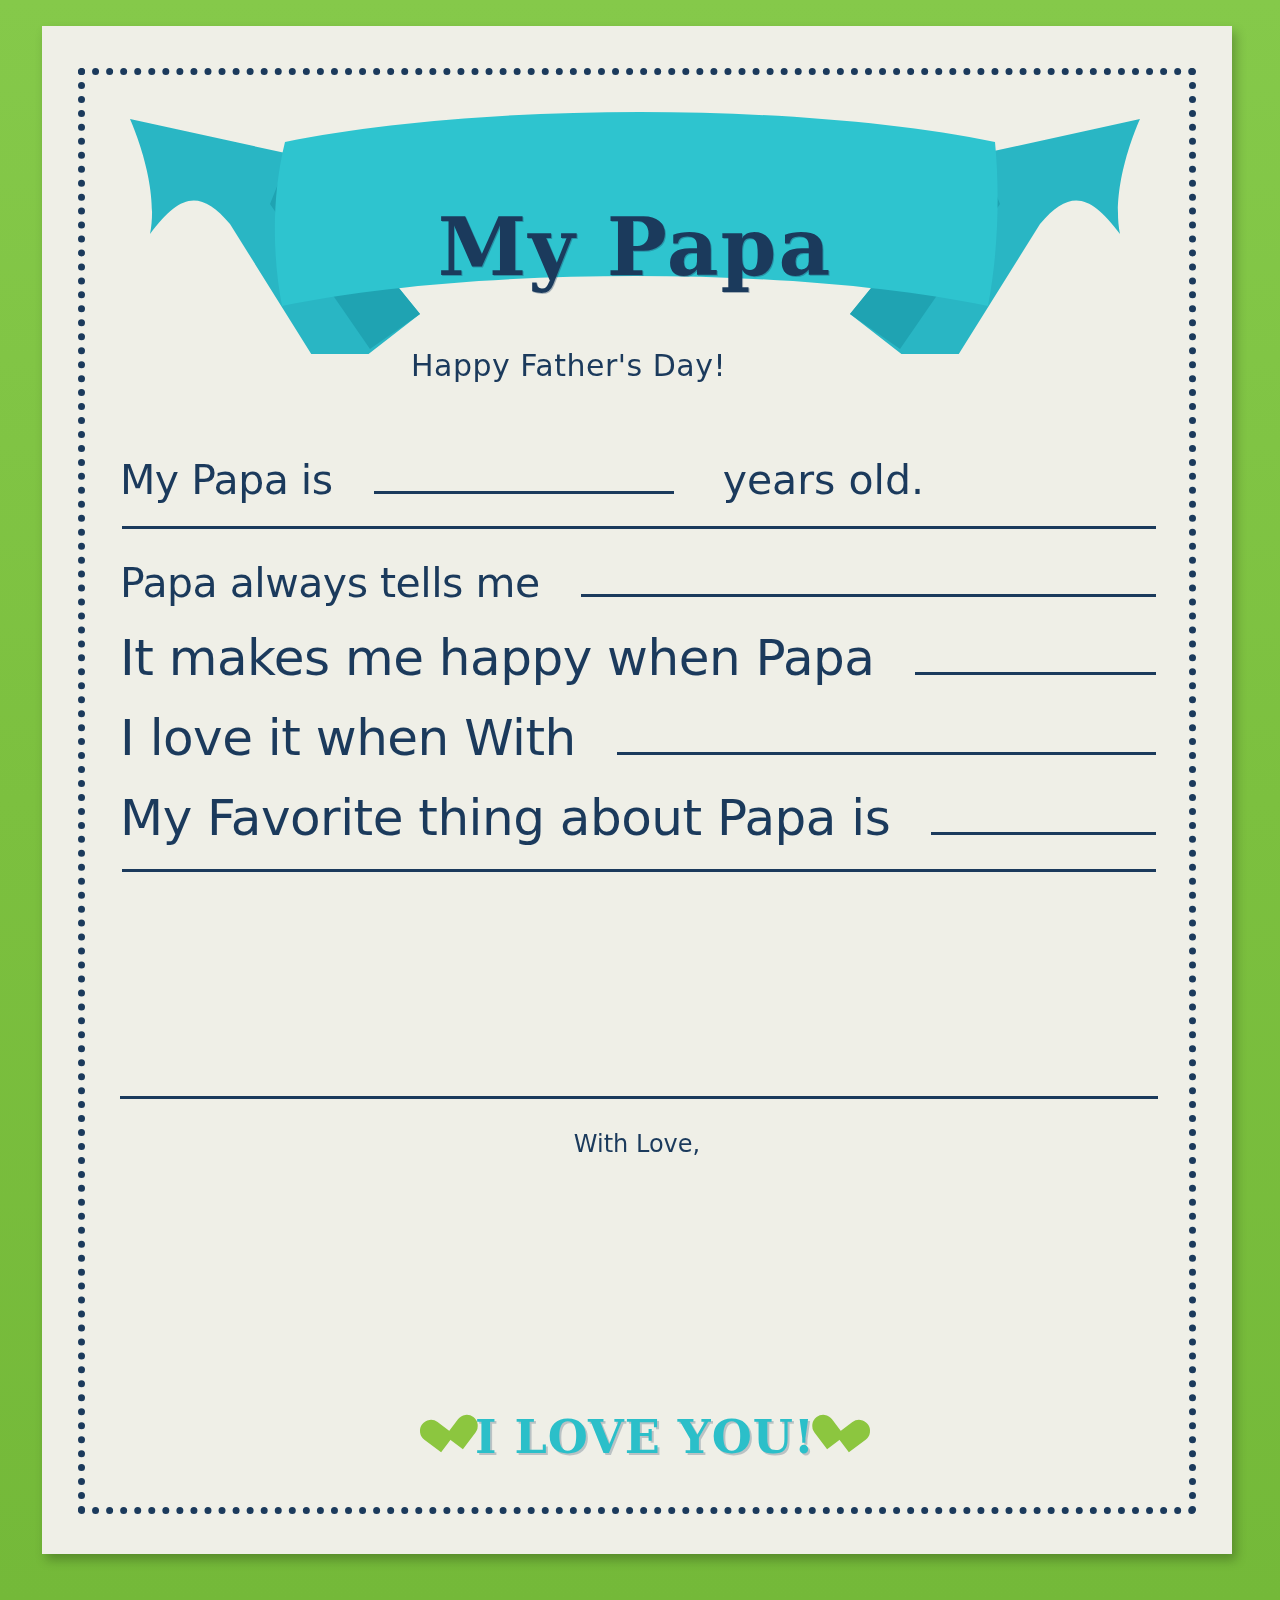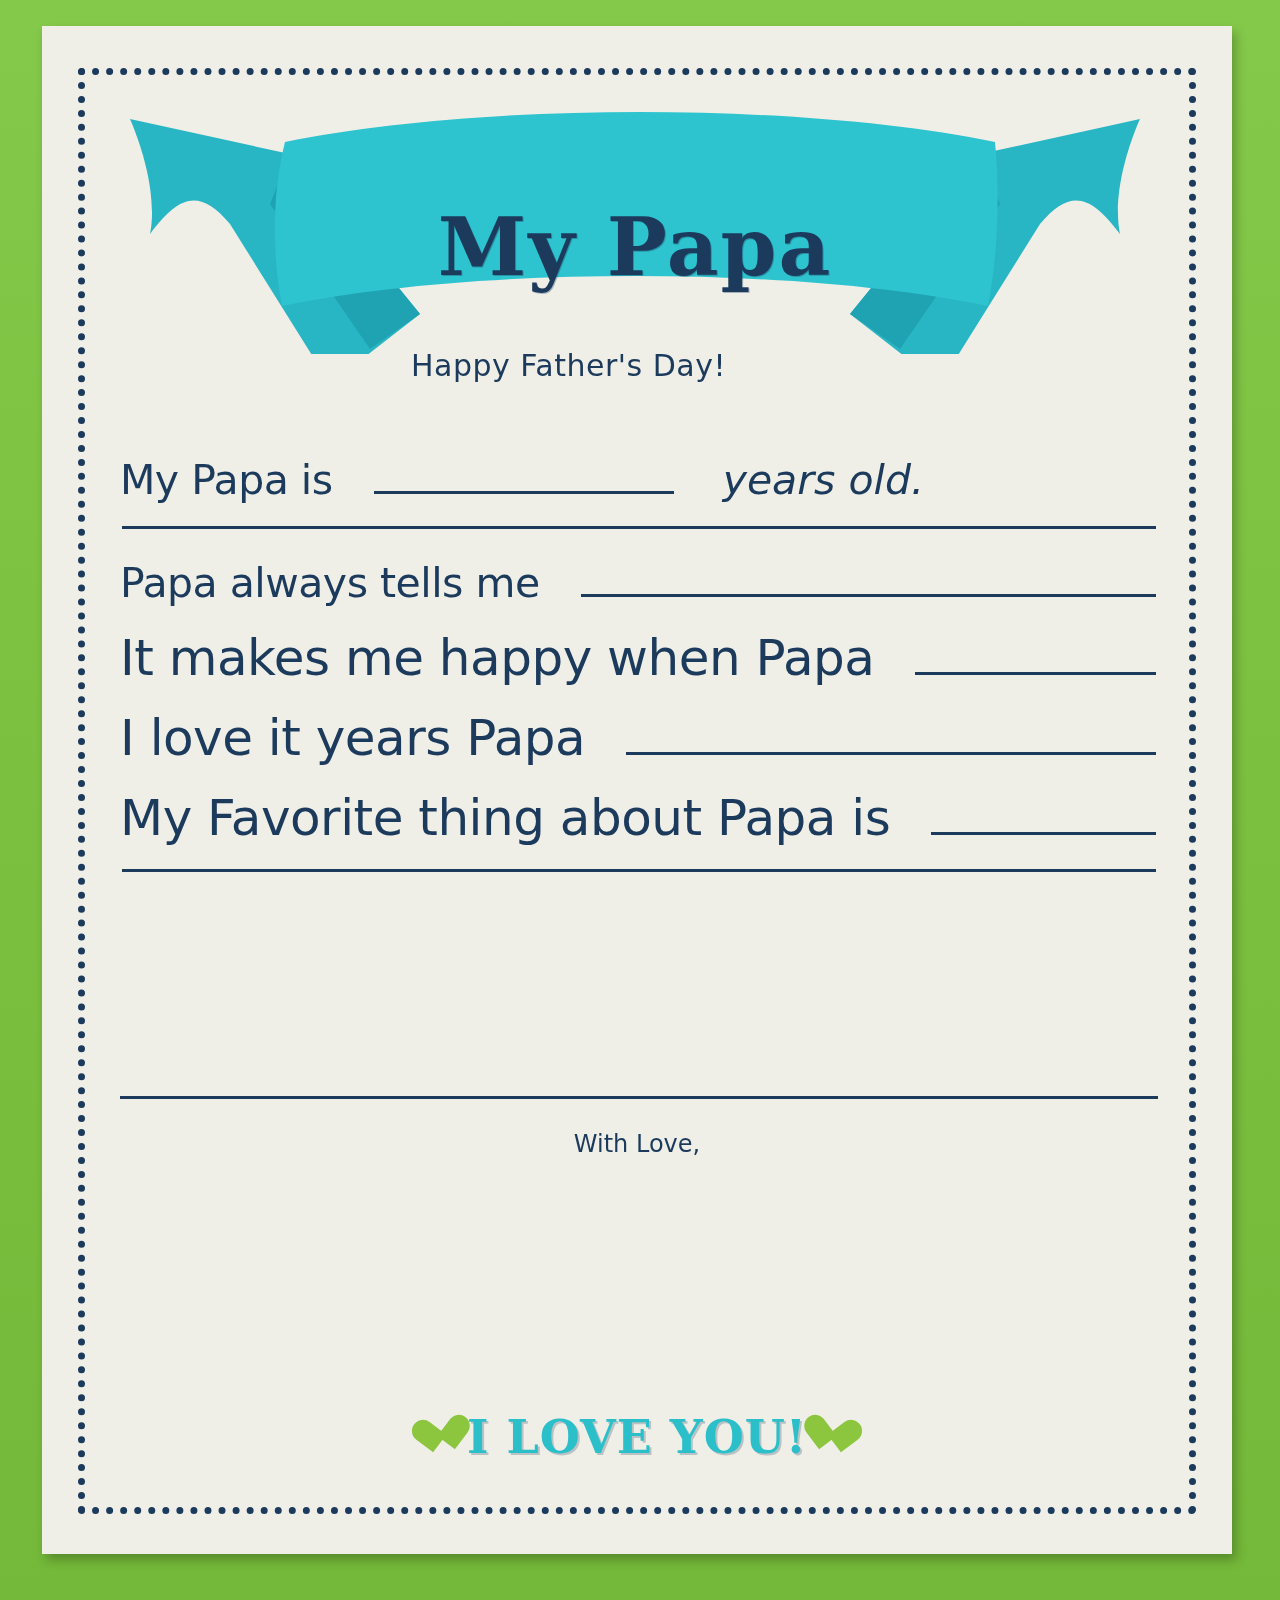--- a/index.html
+++ b/index.html
@@ -110,21 +110,20 @@
     height: 0;
     margin: 0 2px 8px 2px;
     min-width: 40px;
   }
   .blank.fixed {
     flex: 0 0 300px;
   }
   .tail {
     font-size: 41px;
     padding-left: 8px;
-    font-style: italic;
   }
 
   .full-rule {
     position: absolute;
     left: 78px;
     top: 1070px;
     width: 1038px;
     border-bottom: 3px solid #1b3a5c;
   }
 
@@ -135,21 +134,21 @@
     width: 1190px;
     text-align: center;
     font-size: 24px;
     color: #1b3a5c;
     font-family: "DejaVu Sans", sans-serif;
   }
 
   
   .footer {
     position: absolute;
-    left: 0;
+    left: 8px;
     top: 1384px;
     width: 1190px;
     display: flex;
     align-items: center;
     justify-content: center;
     gap: 14px;
   }
   .heart {
     width: 38px;
     height: 38px;
@@ -227,21 +226,21 @@
         <span class="prompt-text">Papa always tells me</span>
         <span class="blank"></span>
       </div>
 
       <div class="prompt-row">
         <span class="prompt-text small">It makes me happy when Papa</span>
         <span class="blank"></span>
       </div>
 
       <div class="prompt-row">
-        <span class="prompt-text small">I love it years Papa</span>
+        <span class="prompt-text small">I love it when With</span>
         <span class="blank"></span>
       </div>
 
       <div class="prompt-row">
         <span class="prompt-text small">My Favorite thing about Papa is</span>
         <span class="blank"></span>
       </div>
 
       <div class="prompt-row">
         <span class="blank"></span>

